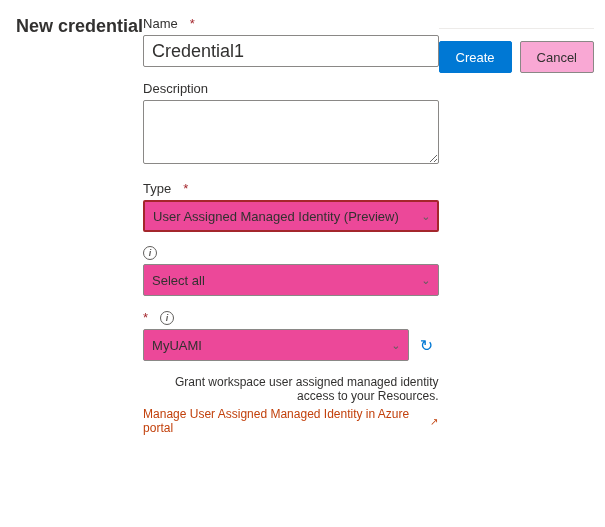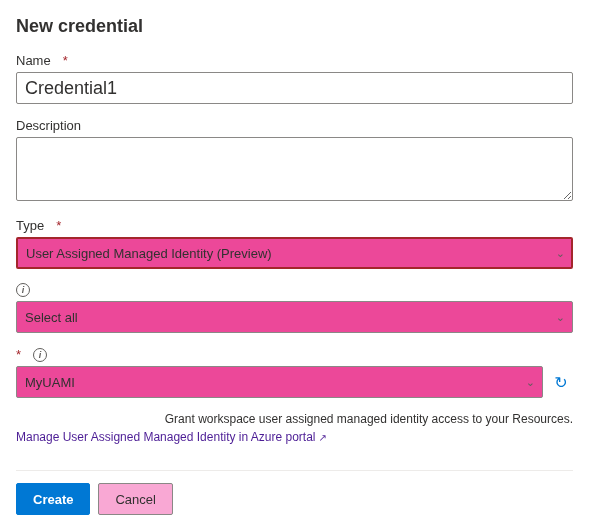--- a/index.html
+++ b/index.html
@@ -11,23 +11,22 @@
     body {
       font-family: 'Segoe UI', -apple-system, BlinkMacSystemFont, sans-serif;
       font-size: 13px;
       color: #323130;
       background: #ffffff;
       width: 605px;
       min-height: 527px;
     }
 
     .page-container {
-      padding: 16px 32px 0 16px;
-      display: flex;
-      flex-direction: column;
+      padding: 16px 11px 0 16px;
+      display: flex;
       height: 527px;
     }
 
     .page-title {
       font-size: 18px;
       font-weight: 600;
       color: #323130;
       margin-bottom: 16px;
     }
 
@@ -155,21 +154,21 @@
 
     .helper-text {
       font-size: 12px;
       color: #323130;
       margin-top: 2px;
       text-align: right;
     }
 
     .link-text {
       font-size: 12px;
-      color: #4c1d95;
+      color: #c2410c;
       cursor: pointer;
       text-decoration: none;
       display: inline-flex;
       align-items: center;
       gap: 3px;
       margin-top: 4px;
     }
 
     .external-icon {
       font-size: 10px;
@@ -186,21 +185,21 @@
     .btn-primary {
       background: #0078d4;
       color: #ffffff;
       border: 1px solid #0078d4;
       border-radius: 2px;
       padding: 0 16px;
       height: 32px;
       font-size: 13px;
       font-family: inherit;
       cursor: pointer;
-      font-weight: 700;
+      font-weight: 400;
     }
 
     .btn-secondary {
       background: #f9a8d4;
       color: #323130;
       border: 1px solid #8a8886;
       border-radius: 2px;
       padding: 0 16px;
       height: 32px;
       font-size: 13px;

